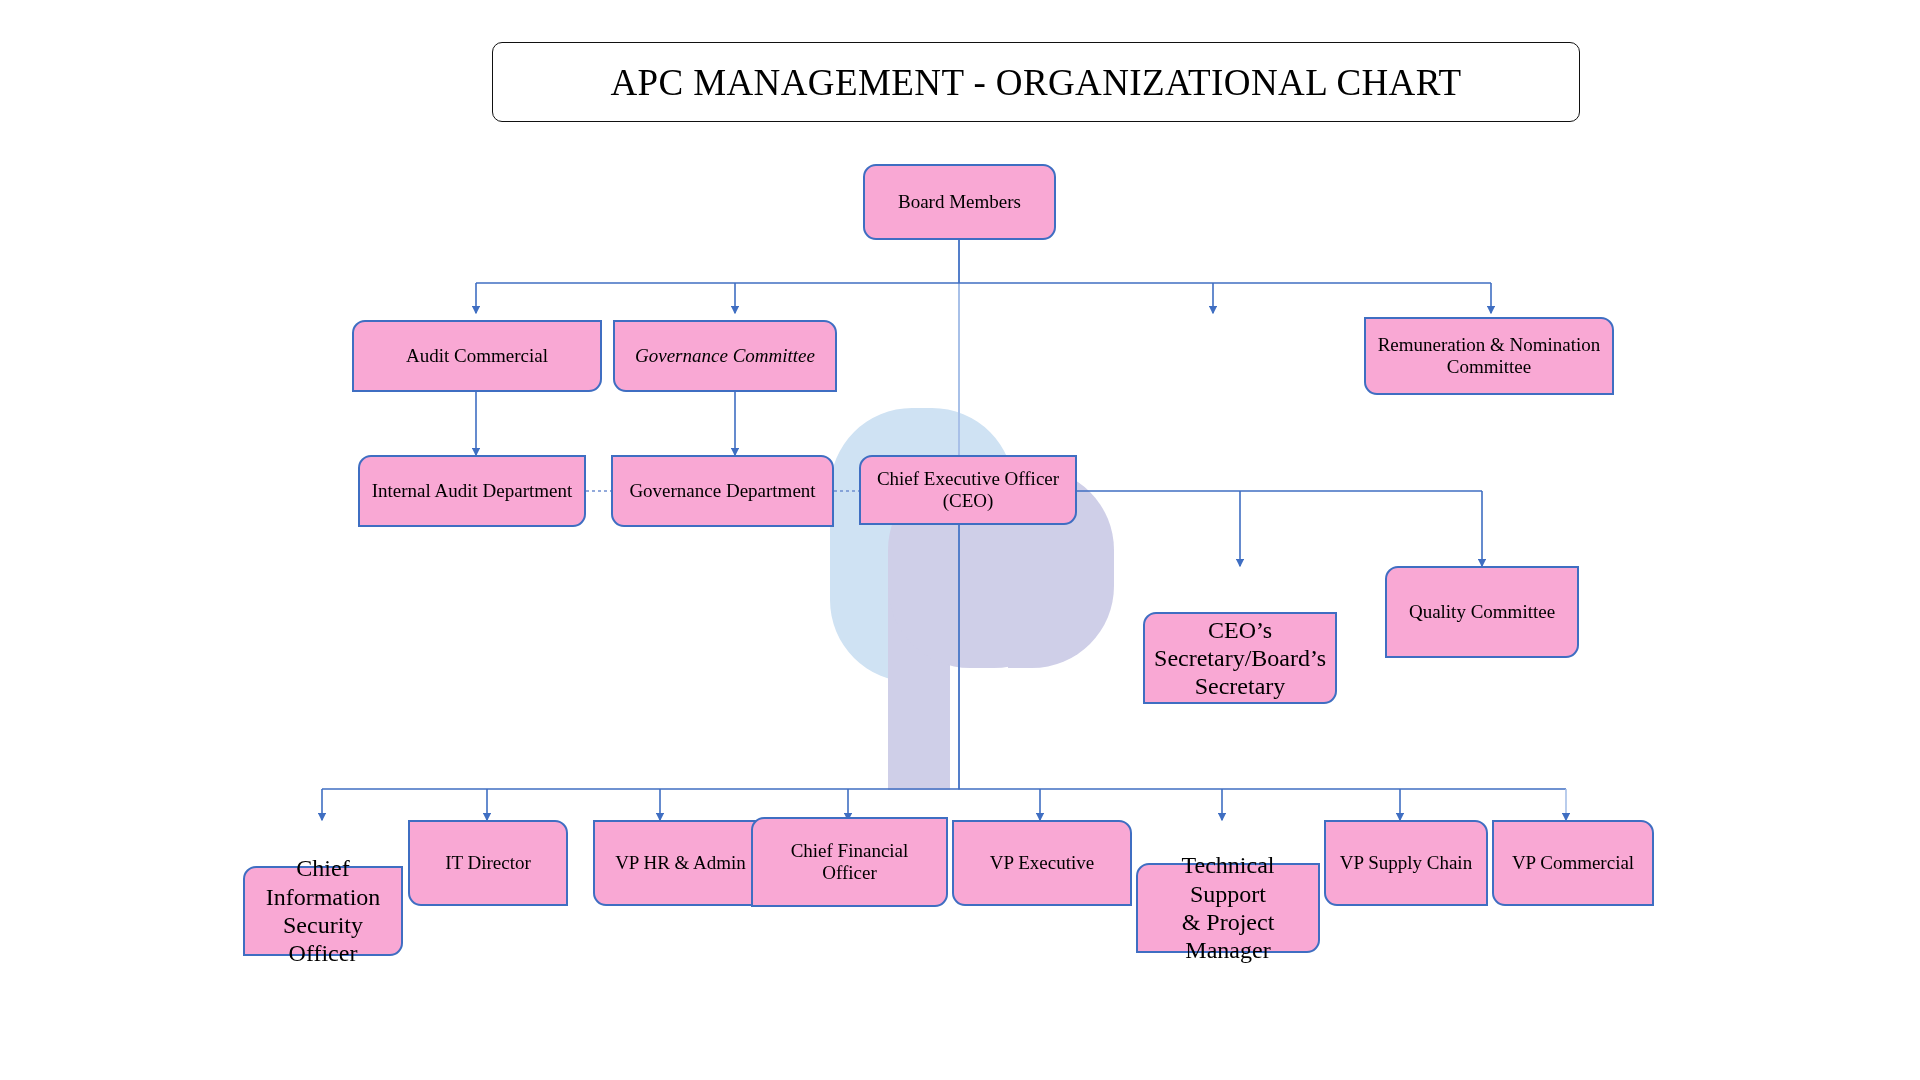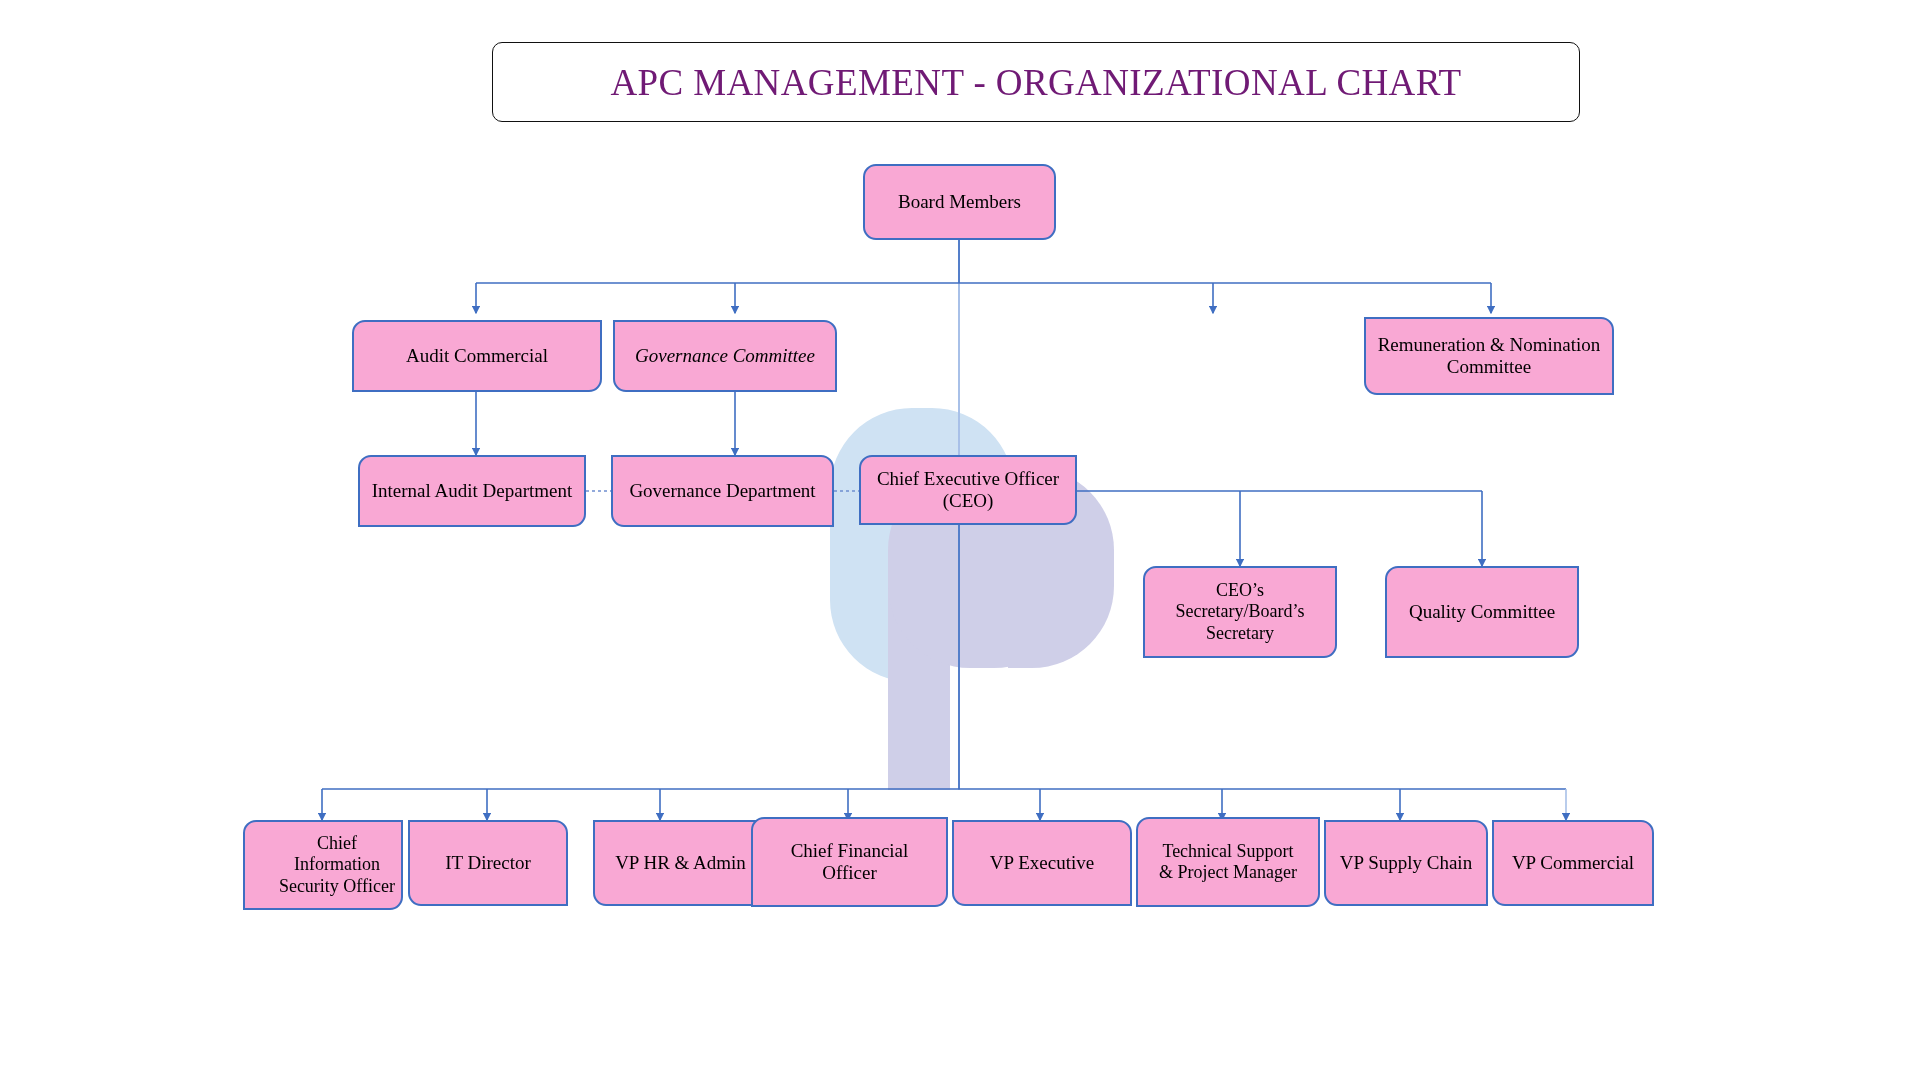--- a/index.html
+++ b/index.html
@@ -57,21 +57,21 @@
     display: flex;
     align-items: center;
     justify-content: center;
     background: #ffffff;
     z-index: 3;
   }
   .title-text {
     font-size: 37px;
     letter-spacing: 0.4px;
     white-space: nowrap;
-    color: #701a75;
+    color: #000000;
     text-align: right;
   }
 
   
   .node {
     position: absolute;
     box-sizing: border-box;
     border: 2.1px solid #3f6ec2;
     background: #f9a8d4;
     display: flex;
@@ -85,21 +85,21 @@
   .node span {
     display: block;
     white-space: pre-line;
   }
 
   
   .r-all   { border-radius: 13px; }
   .r-tl-br { border-radius: 13px 0 13px 0; }
   .r-tr-bl { border-radius: 0 13px 0 13px; }
 
-  .fs-18 { font-size: 18px; }
+  .fs-18 { font-size: 24px; margin-top: 46px; }
   .fs-19 { font-size: 19px; }
 </style>
 </head>
 <body>
 
 <div id="canvas">
 
   <svg id="watermark" viewBox="0 0 400 490" xmlns="http://www.w3.org/2000/svg">
 
     <path d="M60 190 a82 82 0 0 1 82 -82 h20 a82 82 0 0 1 82 82 v110 h-62 v-110

